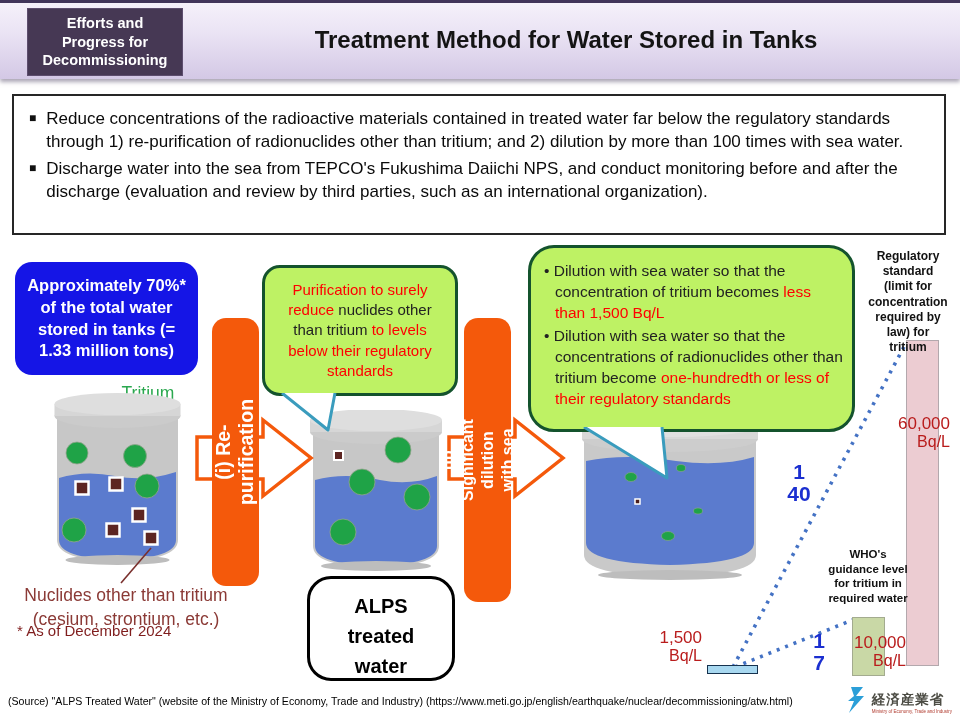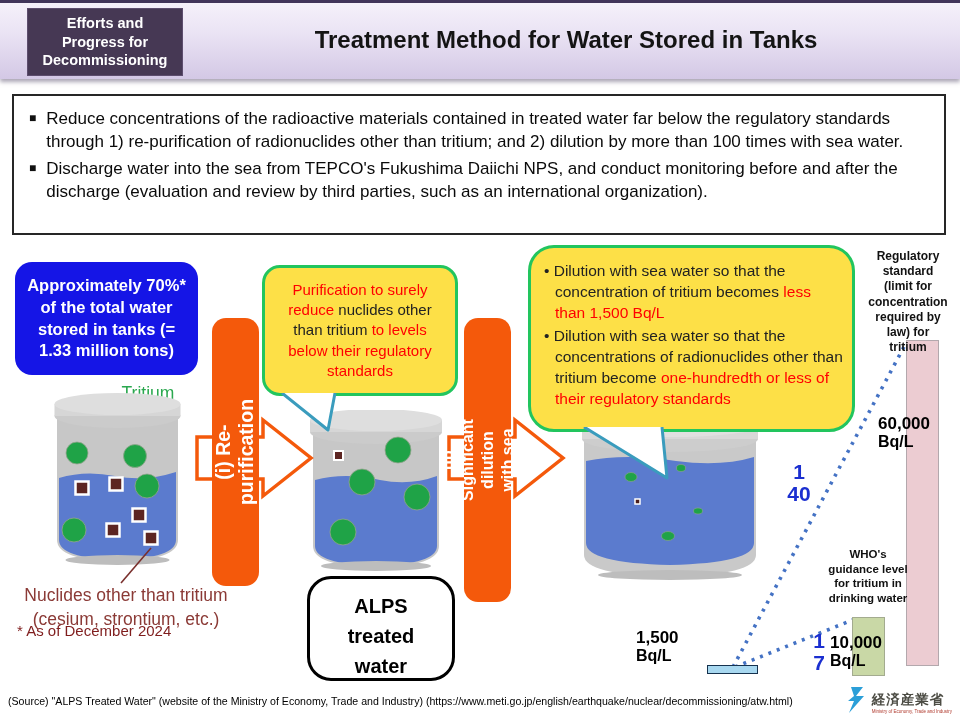--- a/index.html
+++ b/index.html
@@ -41,21 +41,21 @@
   .vbanner{width:47px;background:#f4590b;border-radius:14px;display:flex;align-items:center;
            justify-content:center;z-index:2;}
   .vtext{transform:rotate(-90deg);white-space:pre-line;color:#fff;font-weight:bold;text-align:center;}
   #banner1{left:212px;top:318px;height:268px;}
   #banner1 .vtext{font-size:19.5px;width:260px;}
   #banner2{left:464px;top:318px;height:284px;}
   #banner2 .vtext{font-size:16px;line-height:1.25;width:276px;}
 
   .arrow-svg{z-index:1;}
 
-  .bubble{background:#fde047;border:3px solid #22c55e;z-index:5;box-sizing:border-box;}
+  .bubble{background:#bef264;border:3px solid #14532d;z-index:5;box-sizing:border-box;}
   #bubble1{left:262px;top:265px;width:196px;height:131px;border-radius:18px;display:flex;
            align-items:center;justify-content:center;text-align:center;font-size:15px;
            line-height:1.35;padding:2px 22px;}
   #bubble2{left:528px;top:245px;width:327px;height:187px;border-radius:26px;font-size:15.5px;
            line-height:1.36;padding:12px 8px 0 13px;}
   .bullet-item{padding-left:11px;text-indent:-11px;margin-bottom:2px;color:#222;}
   .tail{z-index:6;}
 
   .alps{left:307px;top:576px;width:148px;height:105px;background:#fff;border:3.5px solid #000;
         border-radius:24px;display:flex;align-items:center;justify-content:center;text-align:center;
@@ -64,21 +64,21 @@
 
   
   .reg-label{left:856px;top:249px;width:104px;text-align:center;font-size:12px;font-weight:bold;
              color:#111;line-height:1.27;white-space:pre-line;z-index:3;}
   .who-label{left:816px;top:547px;width:104px;text-align:center;font-size:11.5px;font-weight:bold;
              color:#111;line-height:1.27;white-space:pre-line;z-index:3;}
   .bar{z-index:2;}
   .bar-pink{left:906px;top:340px;width:31px;height:324px;background:#ecccd2;border:1px solid #b3a8ad;}
   .bar-green{left:852px;top:617px;width:31px;height:57px;background:#c9d8a6;border:1px solid #a3ab8f;}
   .bar-blue{left:707px;top:665px;width:49px;height:7px;background:#a8d8f0;border:1.5px solid #16324e;}
-  .value{z-index:4;text-align:left;font-weight:bold;color:#000000;line-height:1.12;}
+  .value{z-index:4;text-align:right;font-weight:normal;color:#b91c1c;line-height:1.12;}
   .value .v{font-size:17px;display:block;}
   .value .u{font-size:16px;display:block;}
   #reg-value{left:878px;top:414px;width:72px;}
   #who-value{left:830px;top:633px;width:76px;}
   #discharge-value{left:636px;top:628px;width:66px;}
   .frac{z-index:4;text-align:center;color:#1b2fd0;font-weight:bold;}
   .frac .num{font-size:21px;line-height:21px;display:block;}
   .frac .fbar{height:4px;background:#4d7ec0;margin:1px 0;}
   .frac .den{font-size:21px;line-height:23px;display:block;}
   #frac40{left:775px;top:461px;width:48px;}
@@ -241,21 +241,21 @@
 
   <div class="abs frac" id="frac40">
     <span class="num">1</span>
     <span class="fbar"></span>
     <span class="den">40</span>
   </div>
 
   <div class="abs who-label">WHO's
 guidance level
 for tritium in
-drinking water</div>
+required water</div>
   <div class="abs bar bar-green"></div>
   <div class="abs value" id="who-value">
     <span class="v">10,000</span>
     <span class="u">Bq/L</span>
   </div>
 
   <div class="abs frac" id="frac7">
     <span class="num">1</span>
     <span class="fbar"></span>
     <span class="den">7</span>

